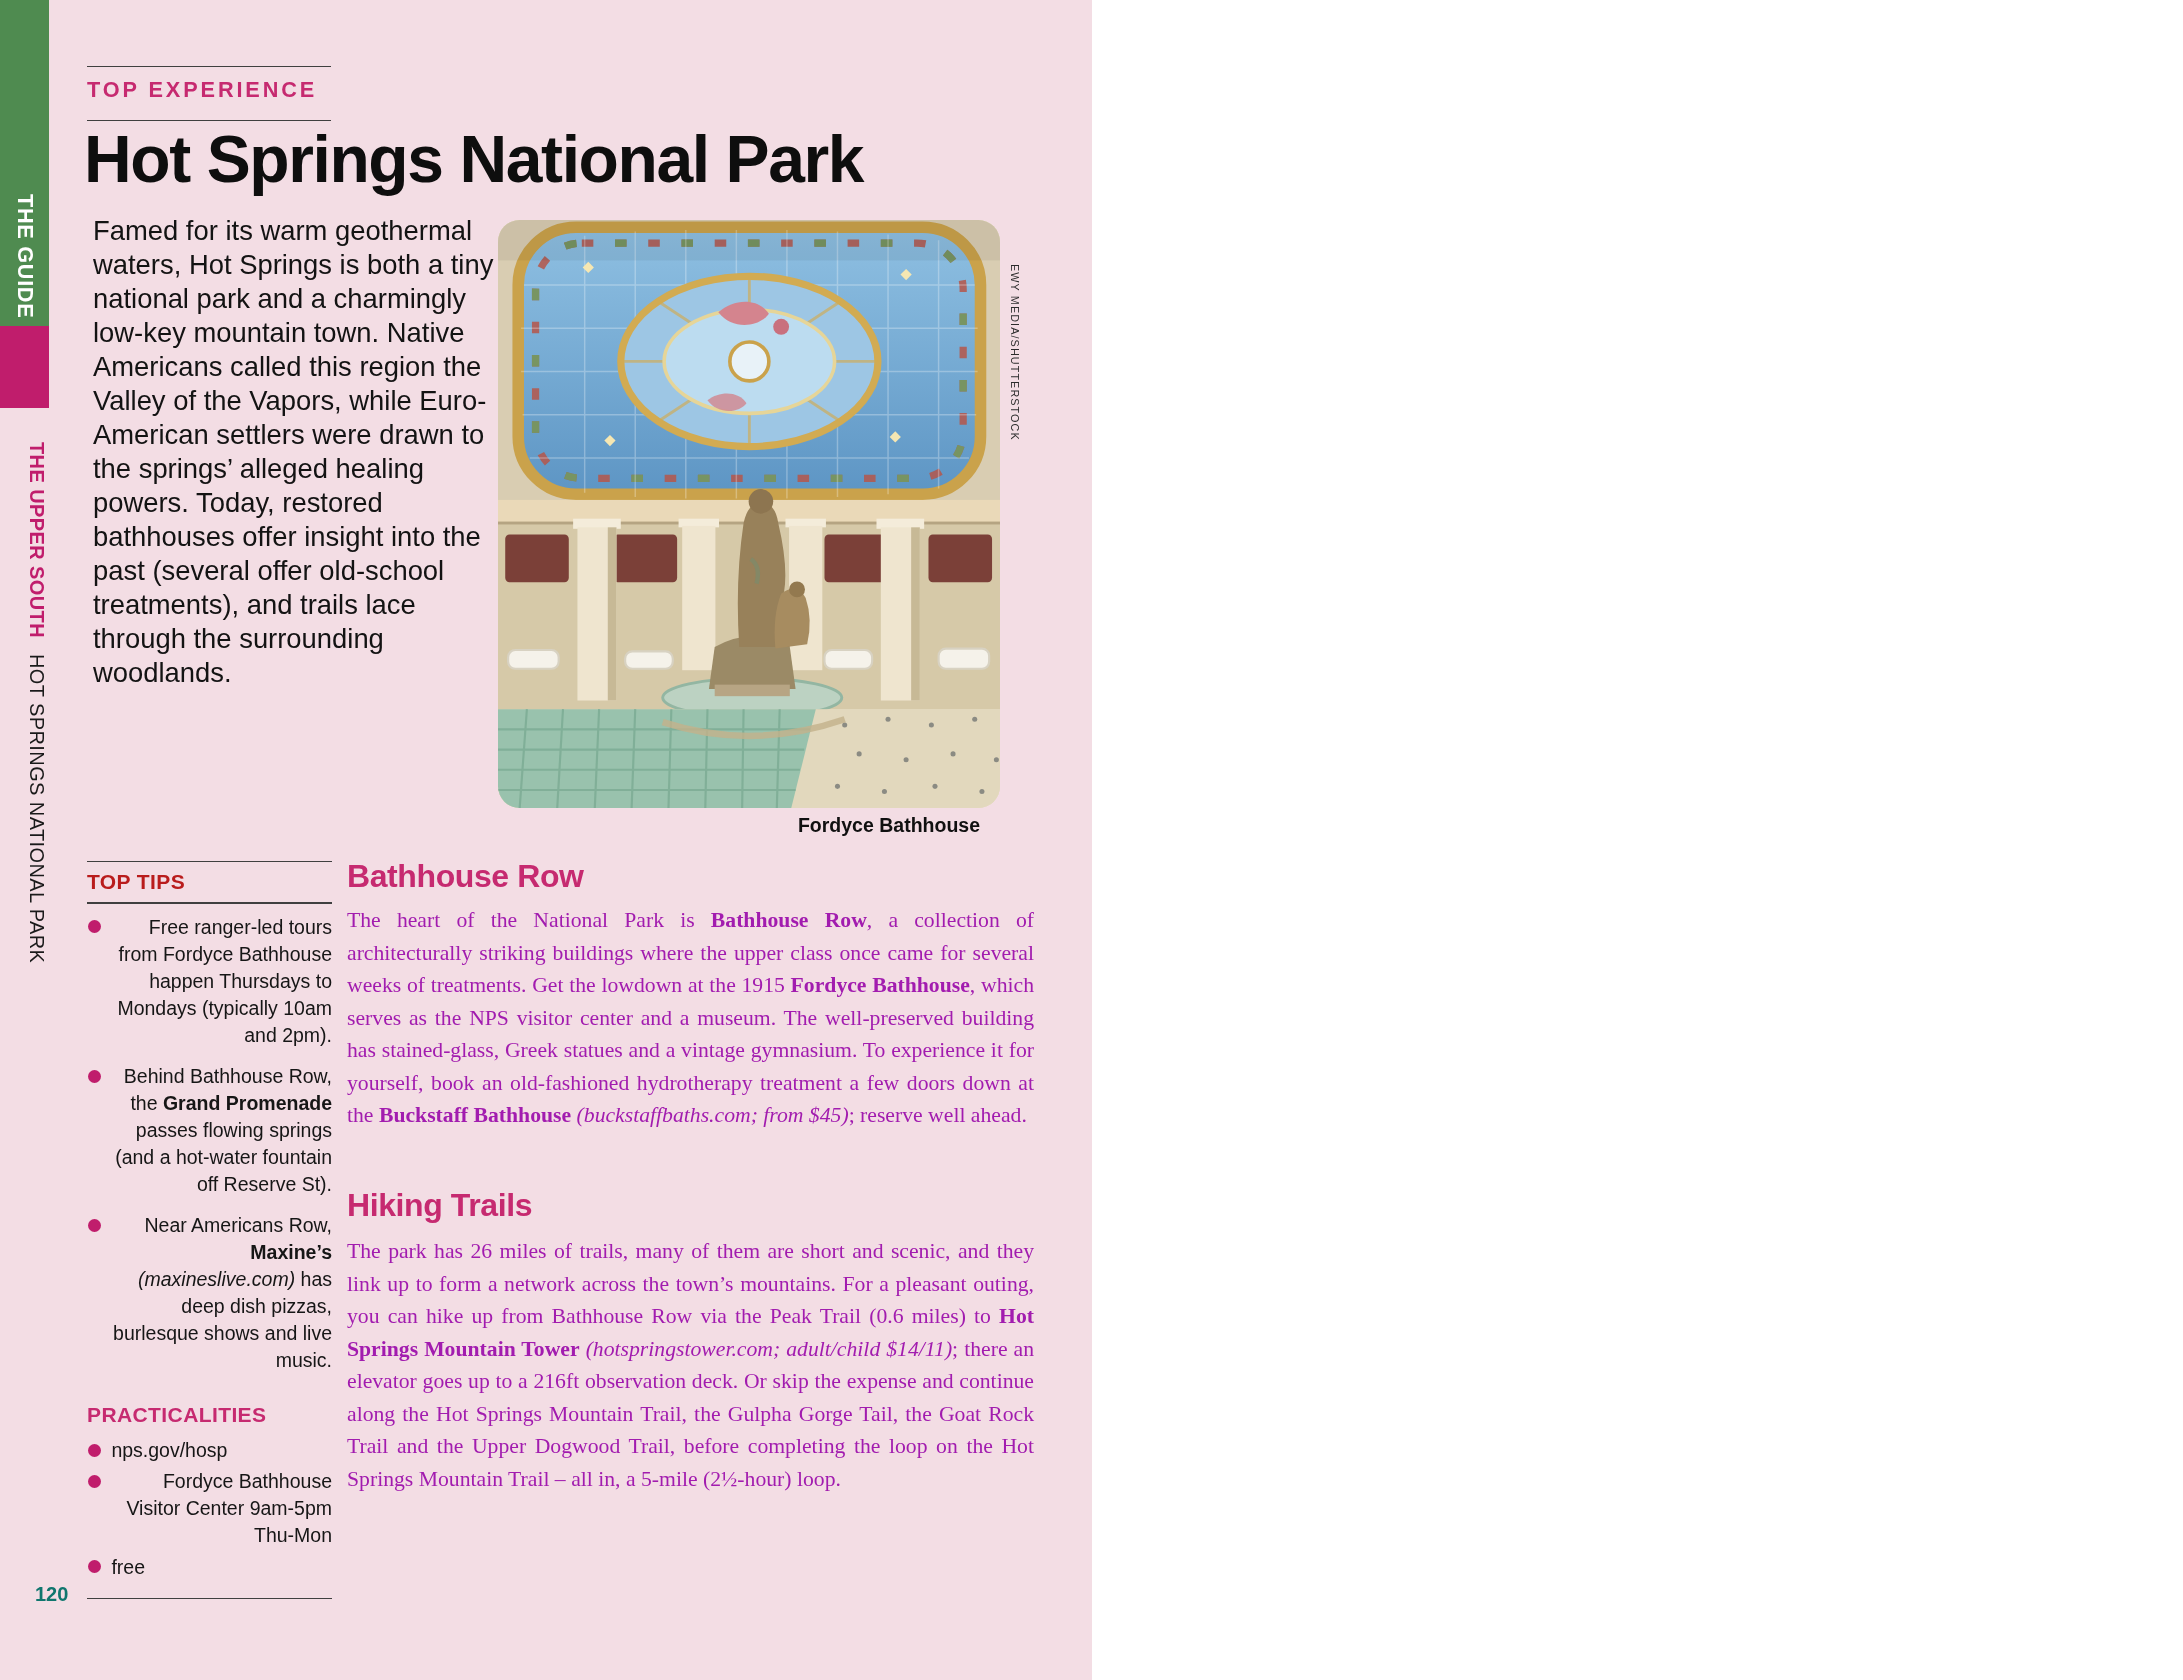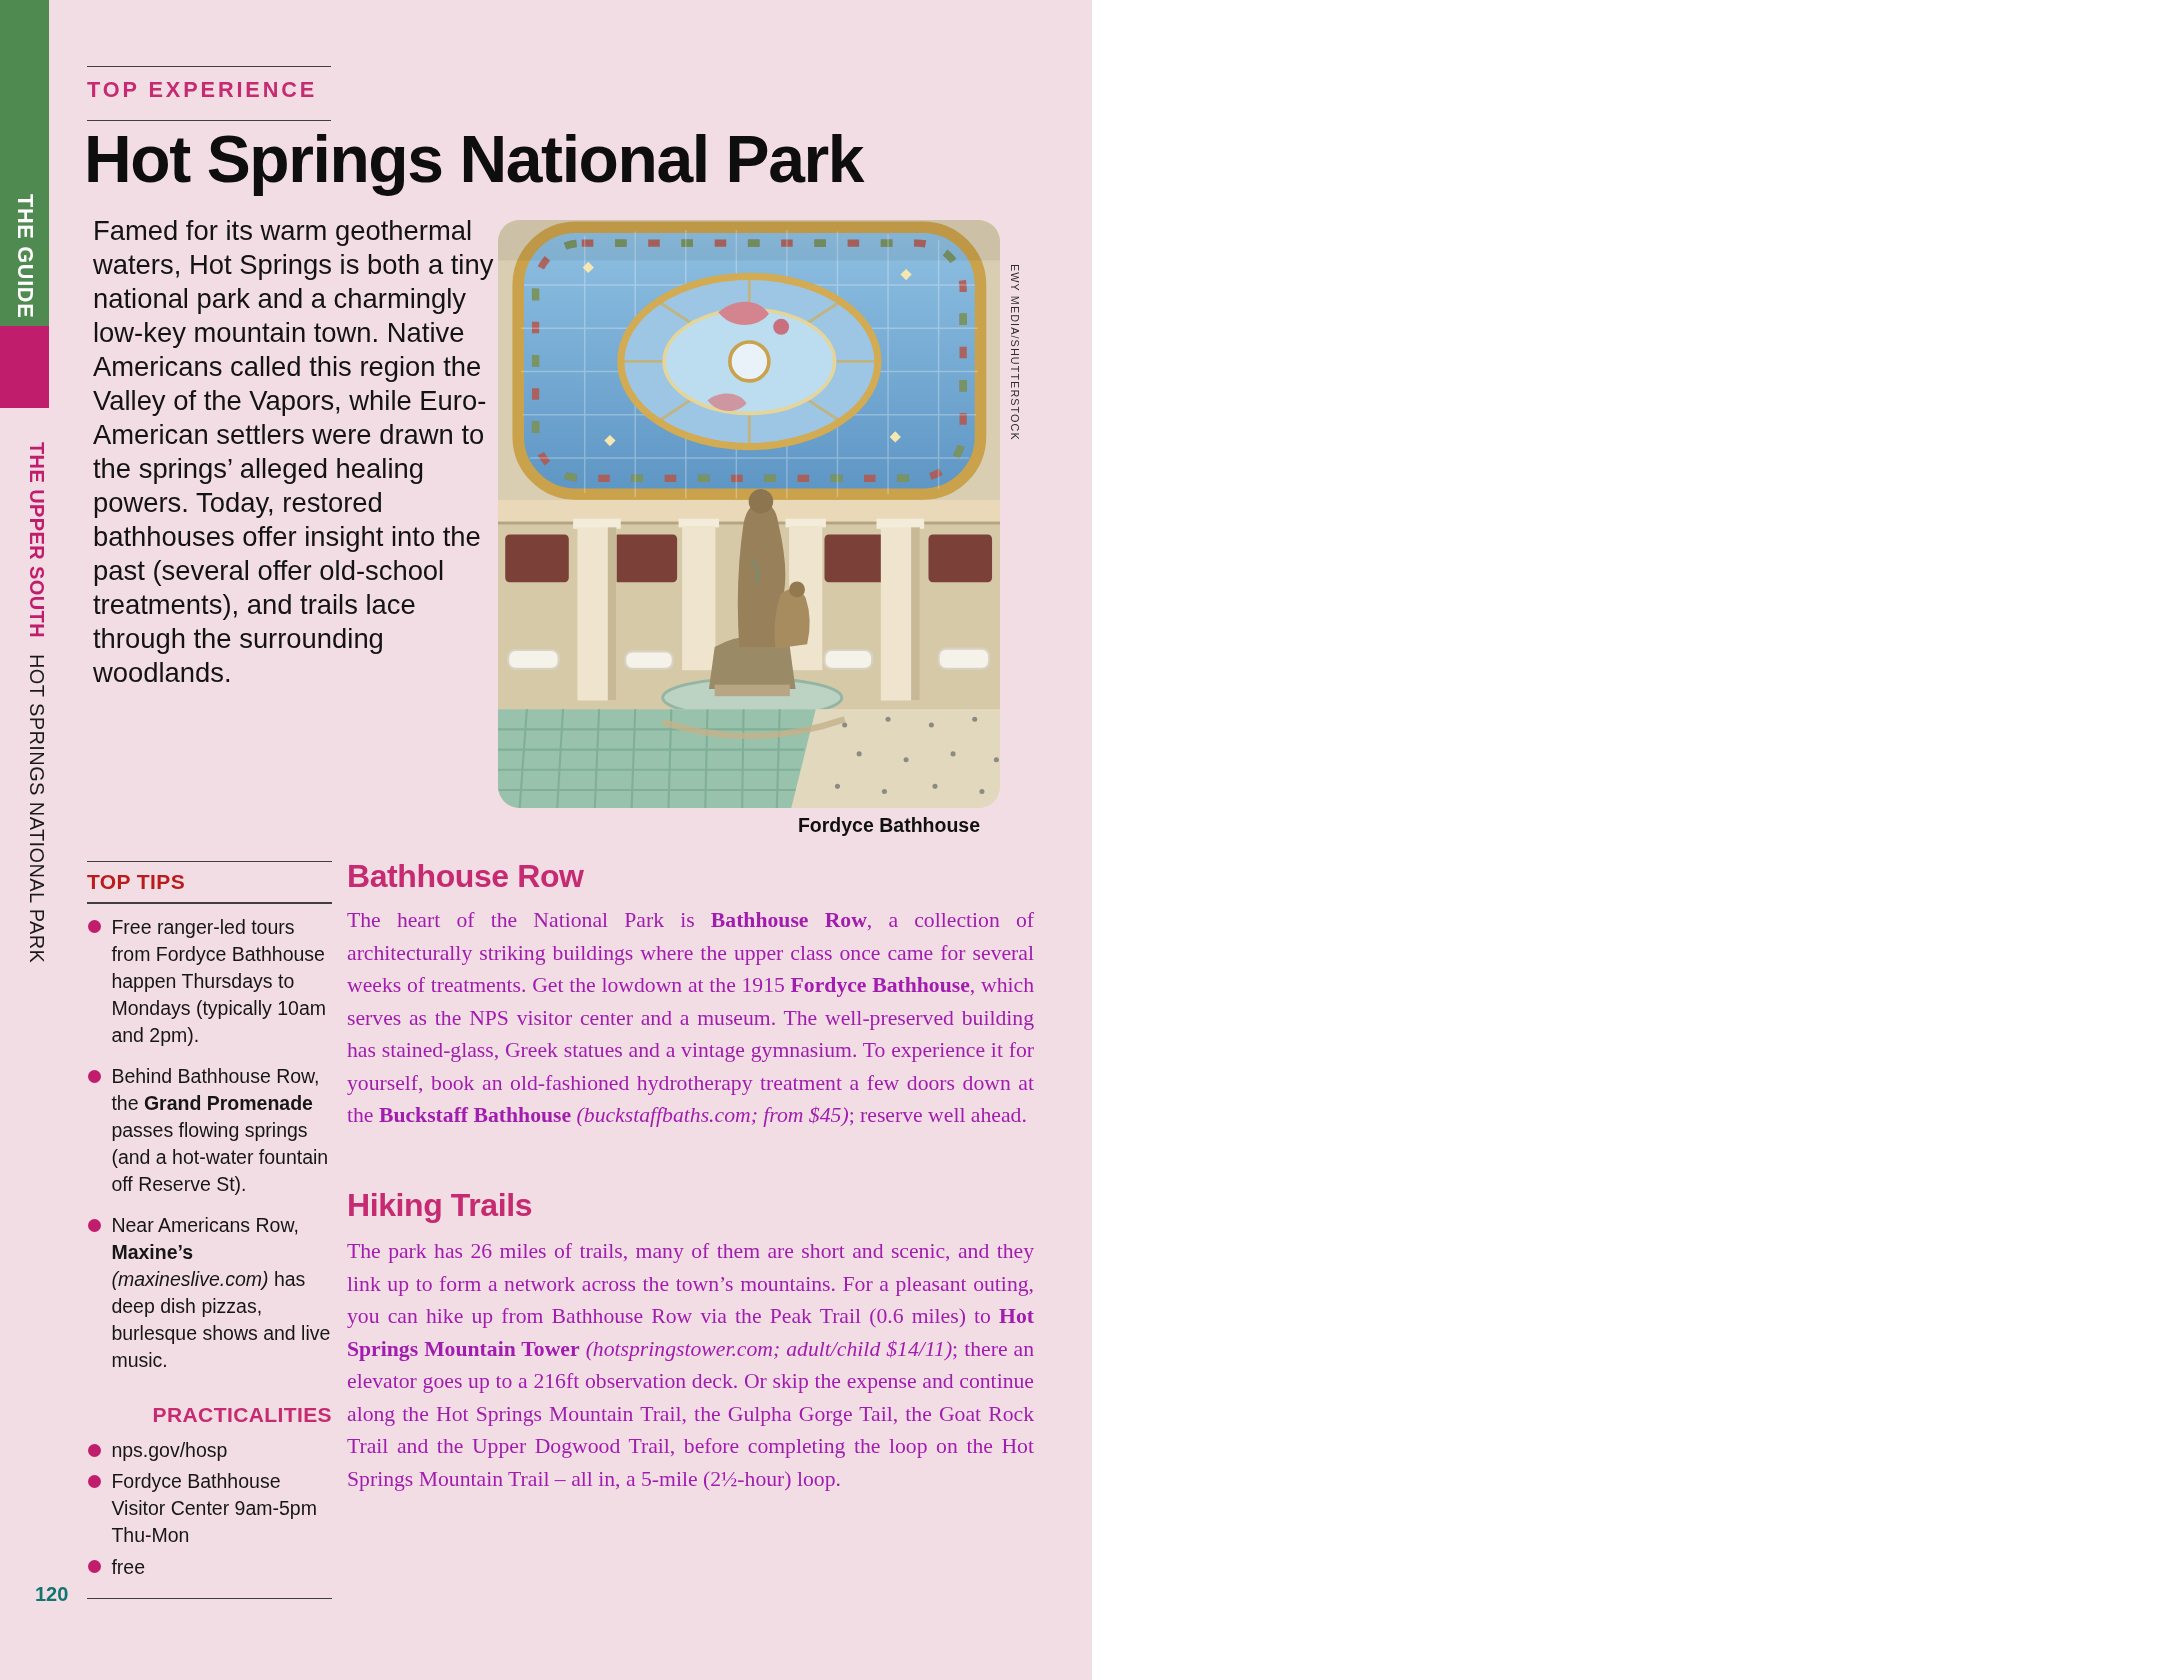--- a/index.html
+++ b/index.html
@@ -34,23 +34,23 @@
   .figure{left:498px;top:220px;width:502px;height:588px;border-radius:21.7px;overflow:hidden;background:#e7dcc4;}
   .figure svg{display:block;width:100%;height:100%;}
   .credit{left:1009px;top:264px;font-size:10.8px;letter-spacing:1.1px;color:#2c2c2c;}
   .caption{left:498px;top:814px;width:482px;text-align:right;font-weight:bold;font-size:19.5px;color:#101010;}
 
   
   .sidecol{width:245px;}
   .tips{left:87px;top:861px;}
   .prac{left:87px;top:1396px;}
   .sidecol .head{font-size:21px;font-weight:bold;letter-spacing:0.4px;color:#b91c1c;margin:7.2px 0 8.7px 0;}
-  .prac .head{color:#c62a70;text-align:right;}
+  .prac .head{color:#c62a70;}
   .hrule{height:1.4px;background:#3f3f3f;}
-  .blist{list-style:none;margin:10px 0 0 0;padding:0;}
+  .blist{list-style:none;margin:10px 0 0 0;padding:0;text-align:right;}
   .blist li{display:flex;margin:0 0 14.4px 0;}
   .blist .dot{width:13px;height:13px;border-radius:50%;background:#c01d6c;flex:0 0 13px;margin:6.5px 10px 0 1.4px;}
   .blist p{margin:0;font-size:19.5px;line-height:27px;color:#161616;}
   .prac .blist li{margin-bottom:4.3px;}
   .prac-rule{margin-top:17.3px;}
 
   
   .serif{font-family:"Liberation Serif",serif;color:#a21caf;}
   .mid-h{color:#c62a70;font-weight:bold;font-size:32px;letter-spacing:-0.4px;}
   .sec1-h{left:347px;top:858px;}

